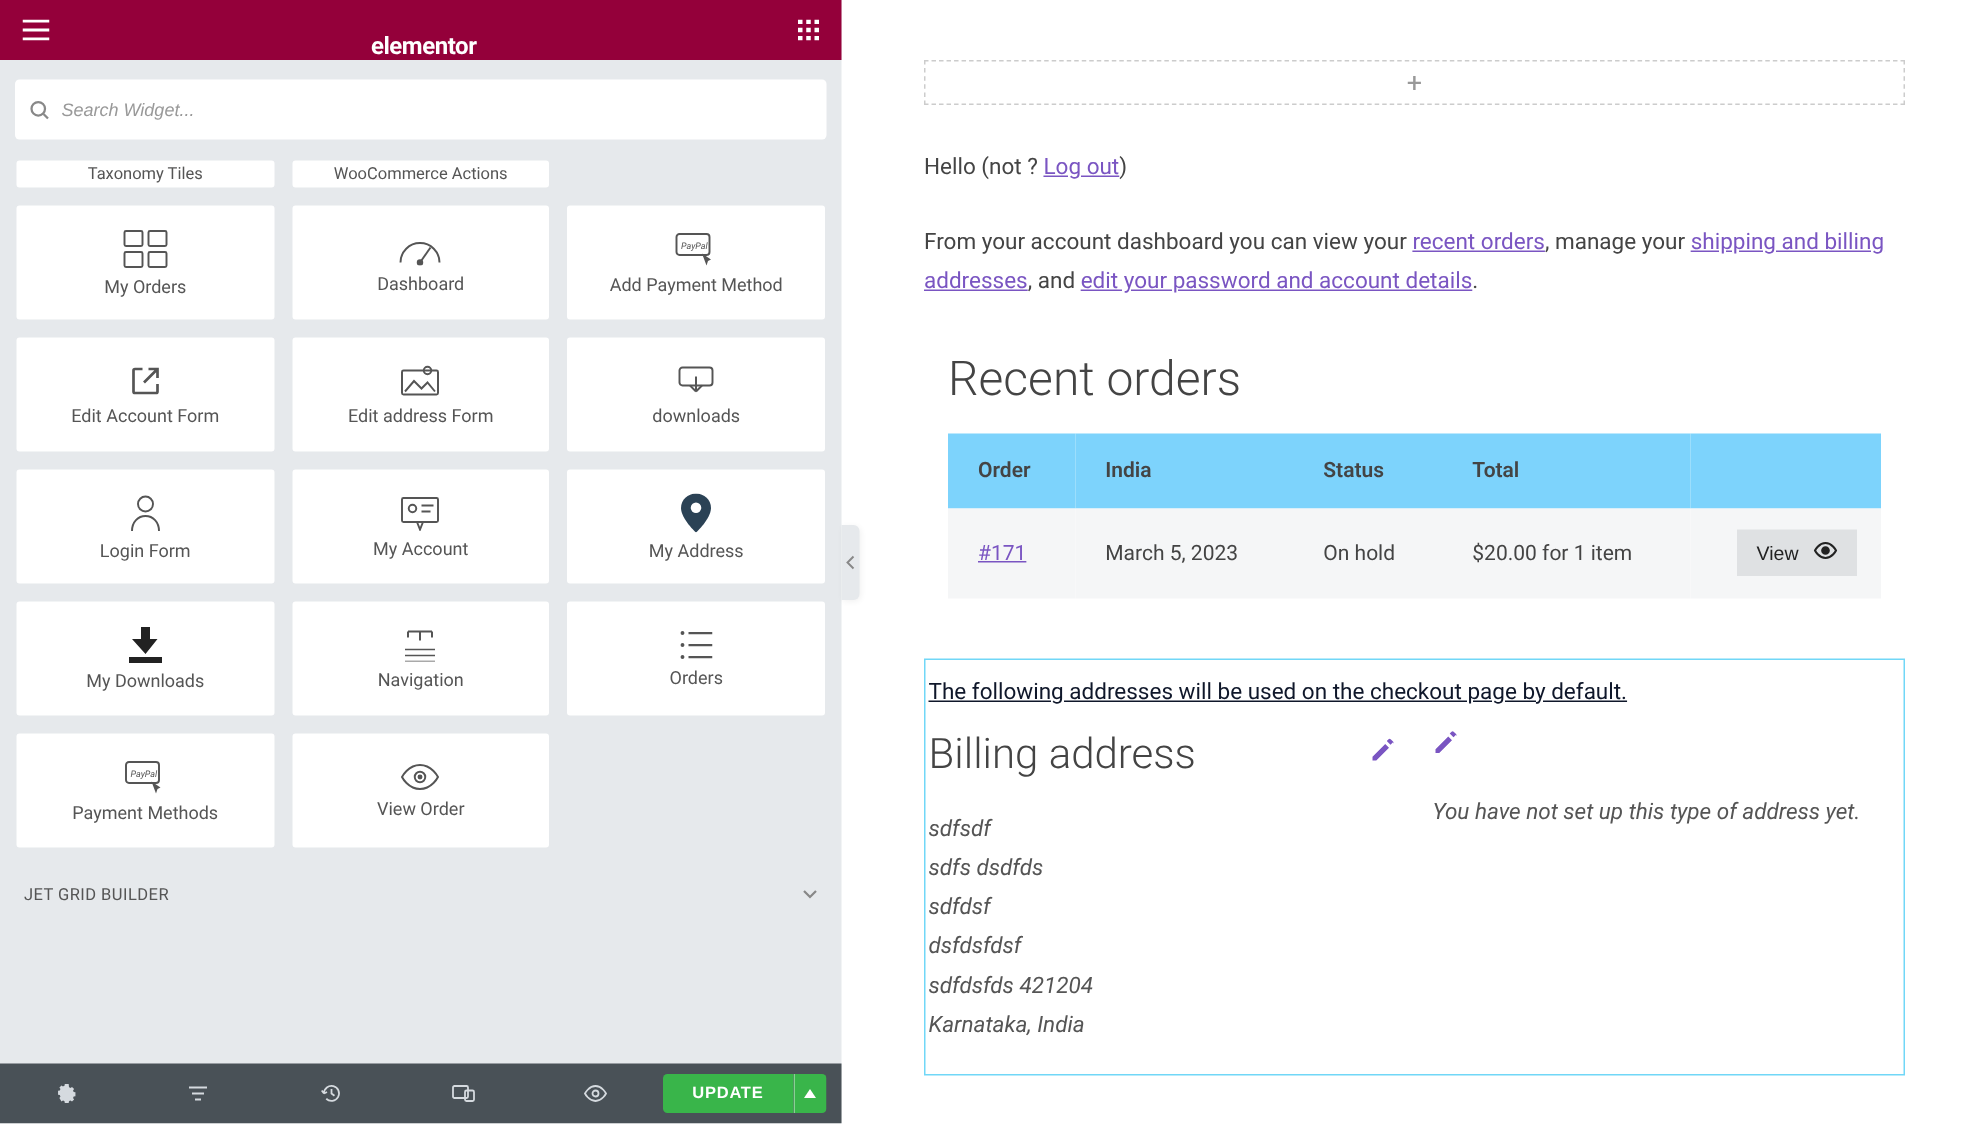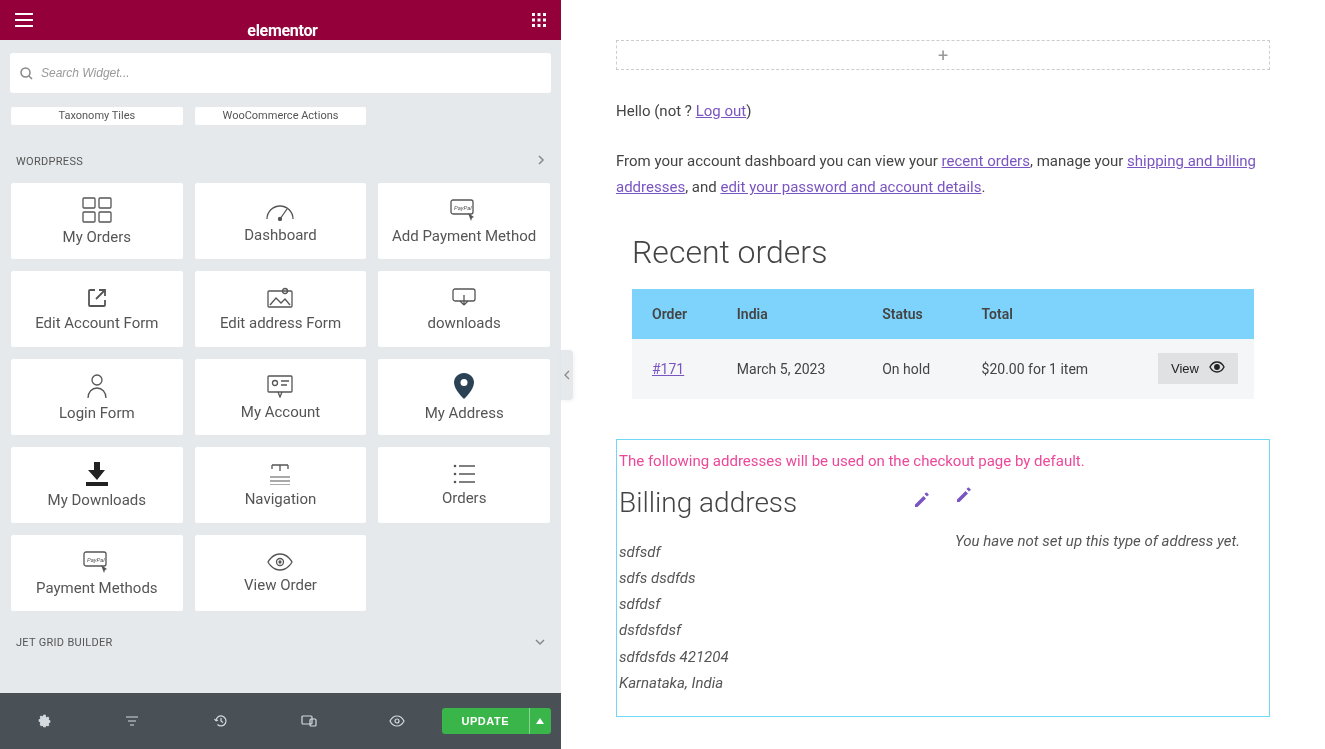--- a/index.html
+++ b/index.html
@@ -83,21 +83,21 @@
     border: 1px solid #e6e9ec;
     border-radius: 3px;
     height: 78px;
     display: flex;
     flex-direction: column;
     align-items: center;
     justify-content: center;
     cursor: grab;
   }
   .widget-card .label {
-    font-size: 15px;
+    font-size: 12px;
     color: #555;
     margin-top: 5px;
   }
   .widget-card.stub {
     height: 20px;
     justify-content: center;
     font-size: 11px;
     color: #555;
     padding-bottom:2px;
   }
@@ -107,21 +107,21 @@
     color: #555;
     text-transform: uppercase;
     letter-spacing: 0.3px;
     display: flex;
     justify-content: space-between;
     align-items: center;
     cursor: pointer;
   }
   .section-head.wp { margin-top: 15px; }
   .footer-bar {
-    height: 56px;
+    height: 40px;
     background: #495157;
     display: flex;
     align-items: center;
   }
   .footer-slot {
     flex: 1;
     display: flex;
     justify-content: center;
     color: #d5dadf;
     cursor: pointer;
@@ -204,21 +204,21 @@
     border: none;
     padding: 8px 13px;
     font-size: 13px;
     color: #222;
     display: inline-flex;
     align-items: center;
     gap: 10px;
     cursor: pointer;
   }
   .addr-block { margin-top: 40px; border: 1px solid #71d7f7; padding: 8px 2px 20px; }
-  .addr-block .intro { font-size: 15px; color: #ec4899; padding: 4px 0 16px;}
+  .addr-block .intro { font-size: 15px; color: #0f172a; padding: 4px 0 16px; text-decoration: underline;}
   .addr-cols { display: flex; gap: 24px; }
   .addr-col { flex: 1; }
   .addr-head { display: flex; justify-content: space-between; align-items: center; }
   .addr-head h3 { font-weight: 300; font-size: 28px; color: #444; }
   .edit-icon { color: #7a55c2; cursor: pointer; }
   .addr-lines { margin-top: 20px; font-style: italic; color: #555; font-size: 15px; line-height: 1.75; }
   .collapse-handle {
     position: absolute;
     left: 561px;
     top: 350px;
@@ -279,26 +279,20 @@
     <div class="widget-row2" style="grid-template-columns:1fr 1fr 1fr;">
       <div class="widget-card stub">
           <span>Taxonomy Tiles</span>
         </div>
       <div class="widget-card stub">
           <span>WooCommerce Actions</span>
         </div>
       <div></div>
     </div>
 
-    <div class="section-head wp">
-      <span>WORDPRESS</span>
-      <span><svg width="8" height="10" viewBox="0 0 8 10">
-            <path d="M2 1l4 4-4 4" stroke="#888" stroke-width="1.5" fill="none"></path>
-          </svg></span>
-    </div>
 
 
     <div class="widget-row2">
       <div class="widget-card">
         <span class="ico">
             <svg width="30" height="26" viewBox="0 0 30 26" fill="none" stroke="#555" stroke-width="1.3">
               <rect x="1" y="1" width="12" height="10" rx="1"></rect>
               <rect x="17" y="1" width="12" height="10" rx="1"></rect>
               <rect x="1" y="15" width="12" height="10" rx="1"></rect>
               <rect x="17" y="15" width="12" height="10" rx="1"></rect>

